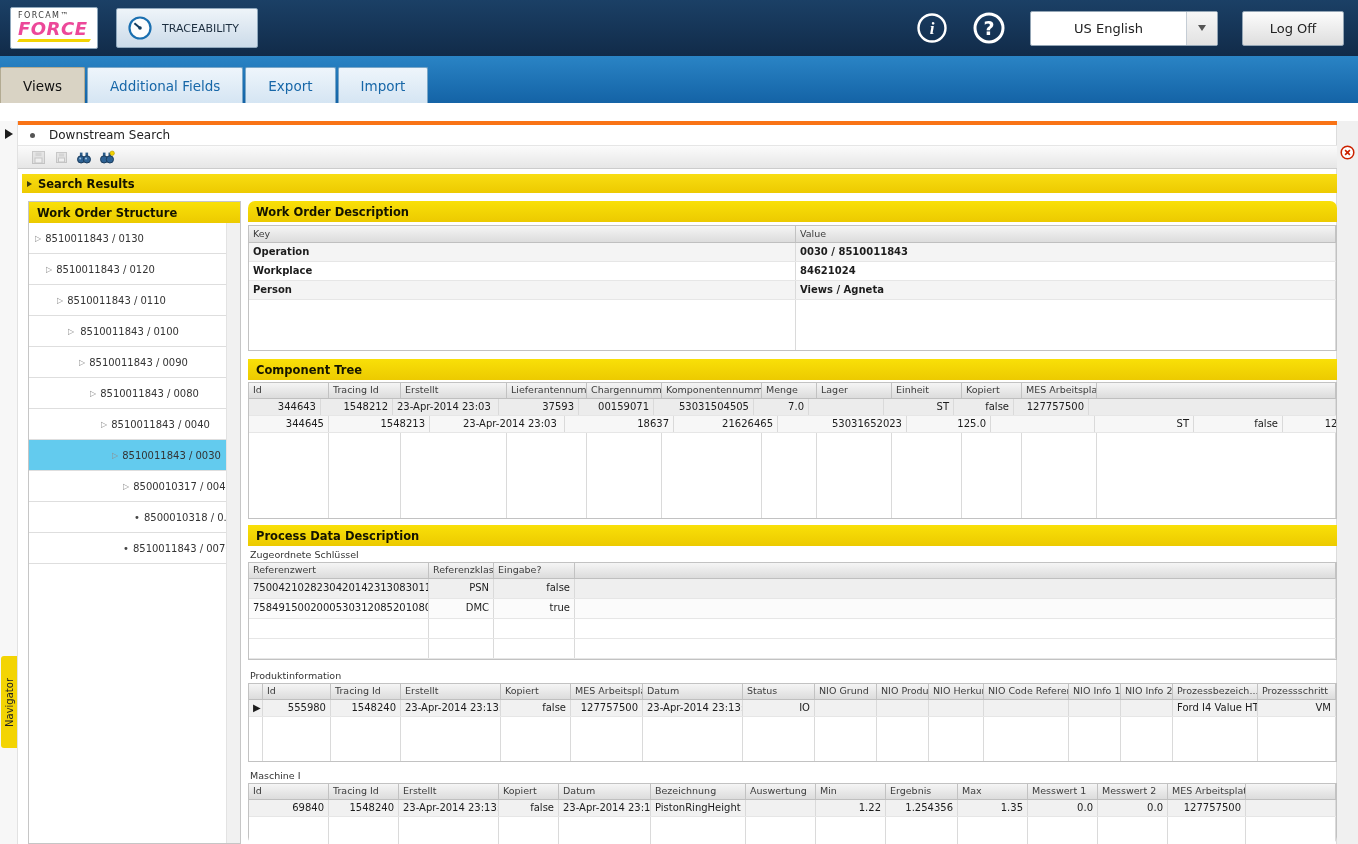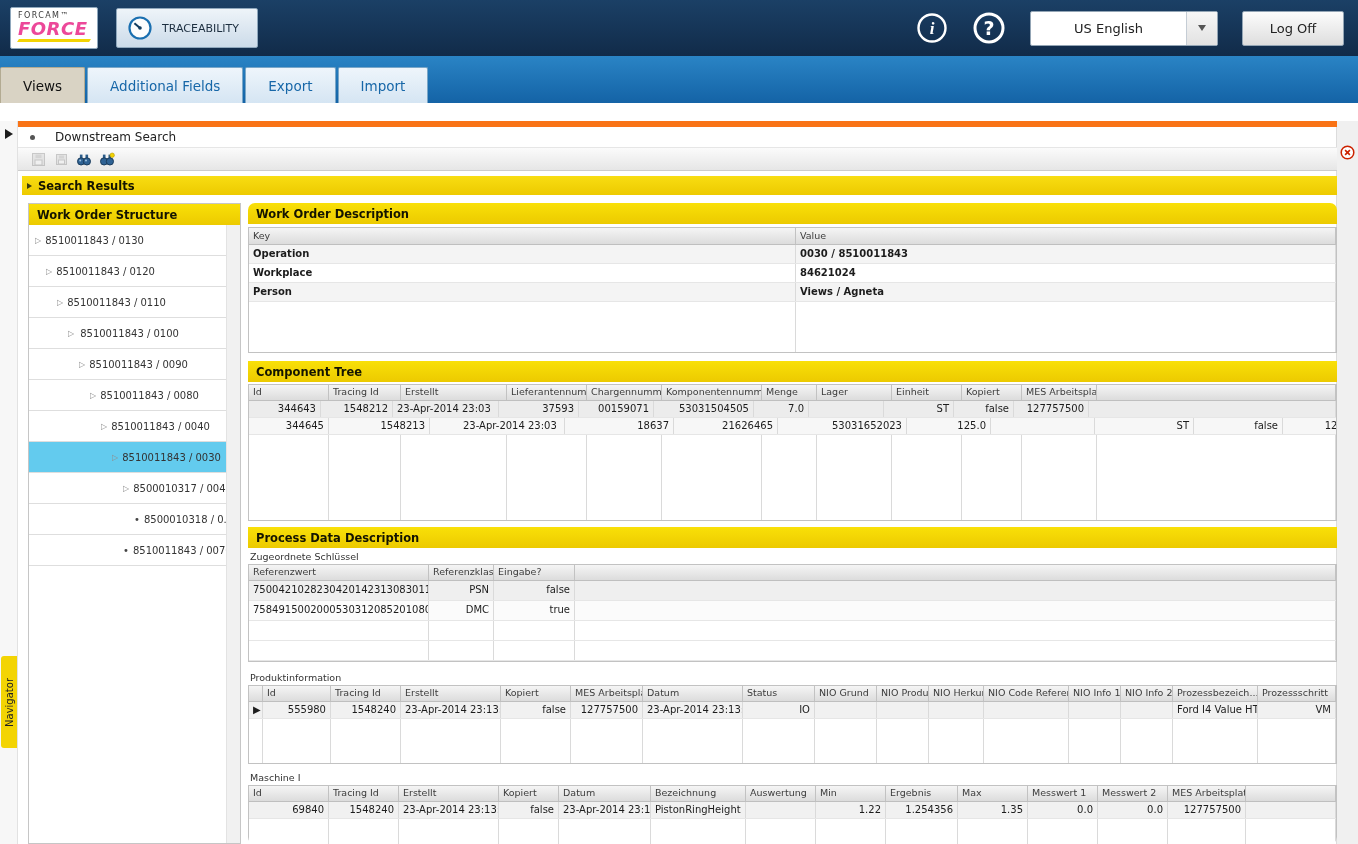--- a/index.html
+++ b/index.html
@@ -40,21 +40,21 @@
   .workspace{position:absolute;left:0;top:103px;width:1358px;height:741px;background:#fff;}
   .right-gutter{position:absolute;right:0;top:18px;width:21px;height:723px;background:#f0f0f0;border-left:1px solid #dcdcdc;}
   .close-btn{position:absolute;right:3px;top:24px;width:15px;height:15px;cursor:pointer;}
   .nav-strip{position:absolute;left:0;top:18px;width:18px;height:723px;background:#f7f7f7;border-right:1px solid #e2e2e2;box-sizing:border-box;}
   .nav-toggle{margin:8px auto 0 5px;width:0;height:0;border-left:8px solid #1c1c1c;border-top:5px solid transparent;border-bottom:5px solid transparent;cursor:pointer;}
   .nav-tab{position:absolute;left:1px;top:535px;width:16px;height:92px;background:#f3d403;border-radius:3px 0 0 3px;
         display:flex;align-items:center;justify-content:center;cursor:pointer;}
   .nav-tab-label{writing-mode:vertical-rl;transform:rotate(180deg);font-size:10px;color:#222;}
 
   .main-col{position:absolute;left:18px;top:18px;right:21px;bottom:0;display:flex;flex-direction:column;overflow:hidden;}
-  .downstream-bar{height:20px;flex:none;display:flex;align-items:center;gap:20px;padding-left:12px;border-top:6px solid #f97316;}
+  .downstream-bar{height:20px;flex:none;display:flex;align-items:center;gap:14px;padding-left:12px;border-top:4px solid #f97316;}
   .bullet-dot{width:5px;height:5px;border-radius:50%;background:#555;}
   .downstream-title{font-size:12px;color:#222;}
   .toolbar{height:22px;flex:none;display:flex;align-items:center;gap:7px;padding-left:12px;
         background:linear-gradient(#fbfbfb,#e6e6e6);border-top:1px solid #e6e6e6;border-bottom:1px solid #cccccc;}
   .tool-icon{width:16px;height:15px;display:flex;align-items:center;justify-content:center;cursor:pointer;}
   .tool-icon.disabled{opacity:.55;cursor:default;}
   .results-bar{height:19px;flex:none;margin:5px 0 0 4px;background:linear-gradient(#f8dd12,#edca00);
         display:flex;align-items:center;gap:6px;padding-left:5px;}
   .results-arrow{width:0;height:0;border-left:5px solid #3a3a10;border-top:3.5px solid transparent;border-bottom:3.5px solid transparent;}
   .results-title{font-size:11.5px;font-weight:bold;color:#141400;}

